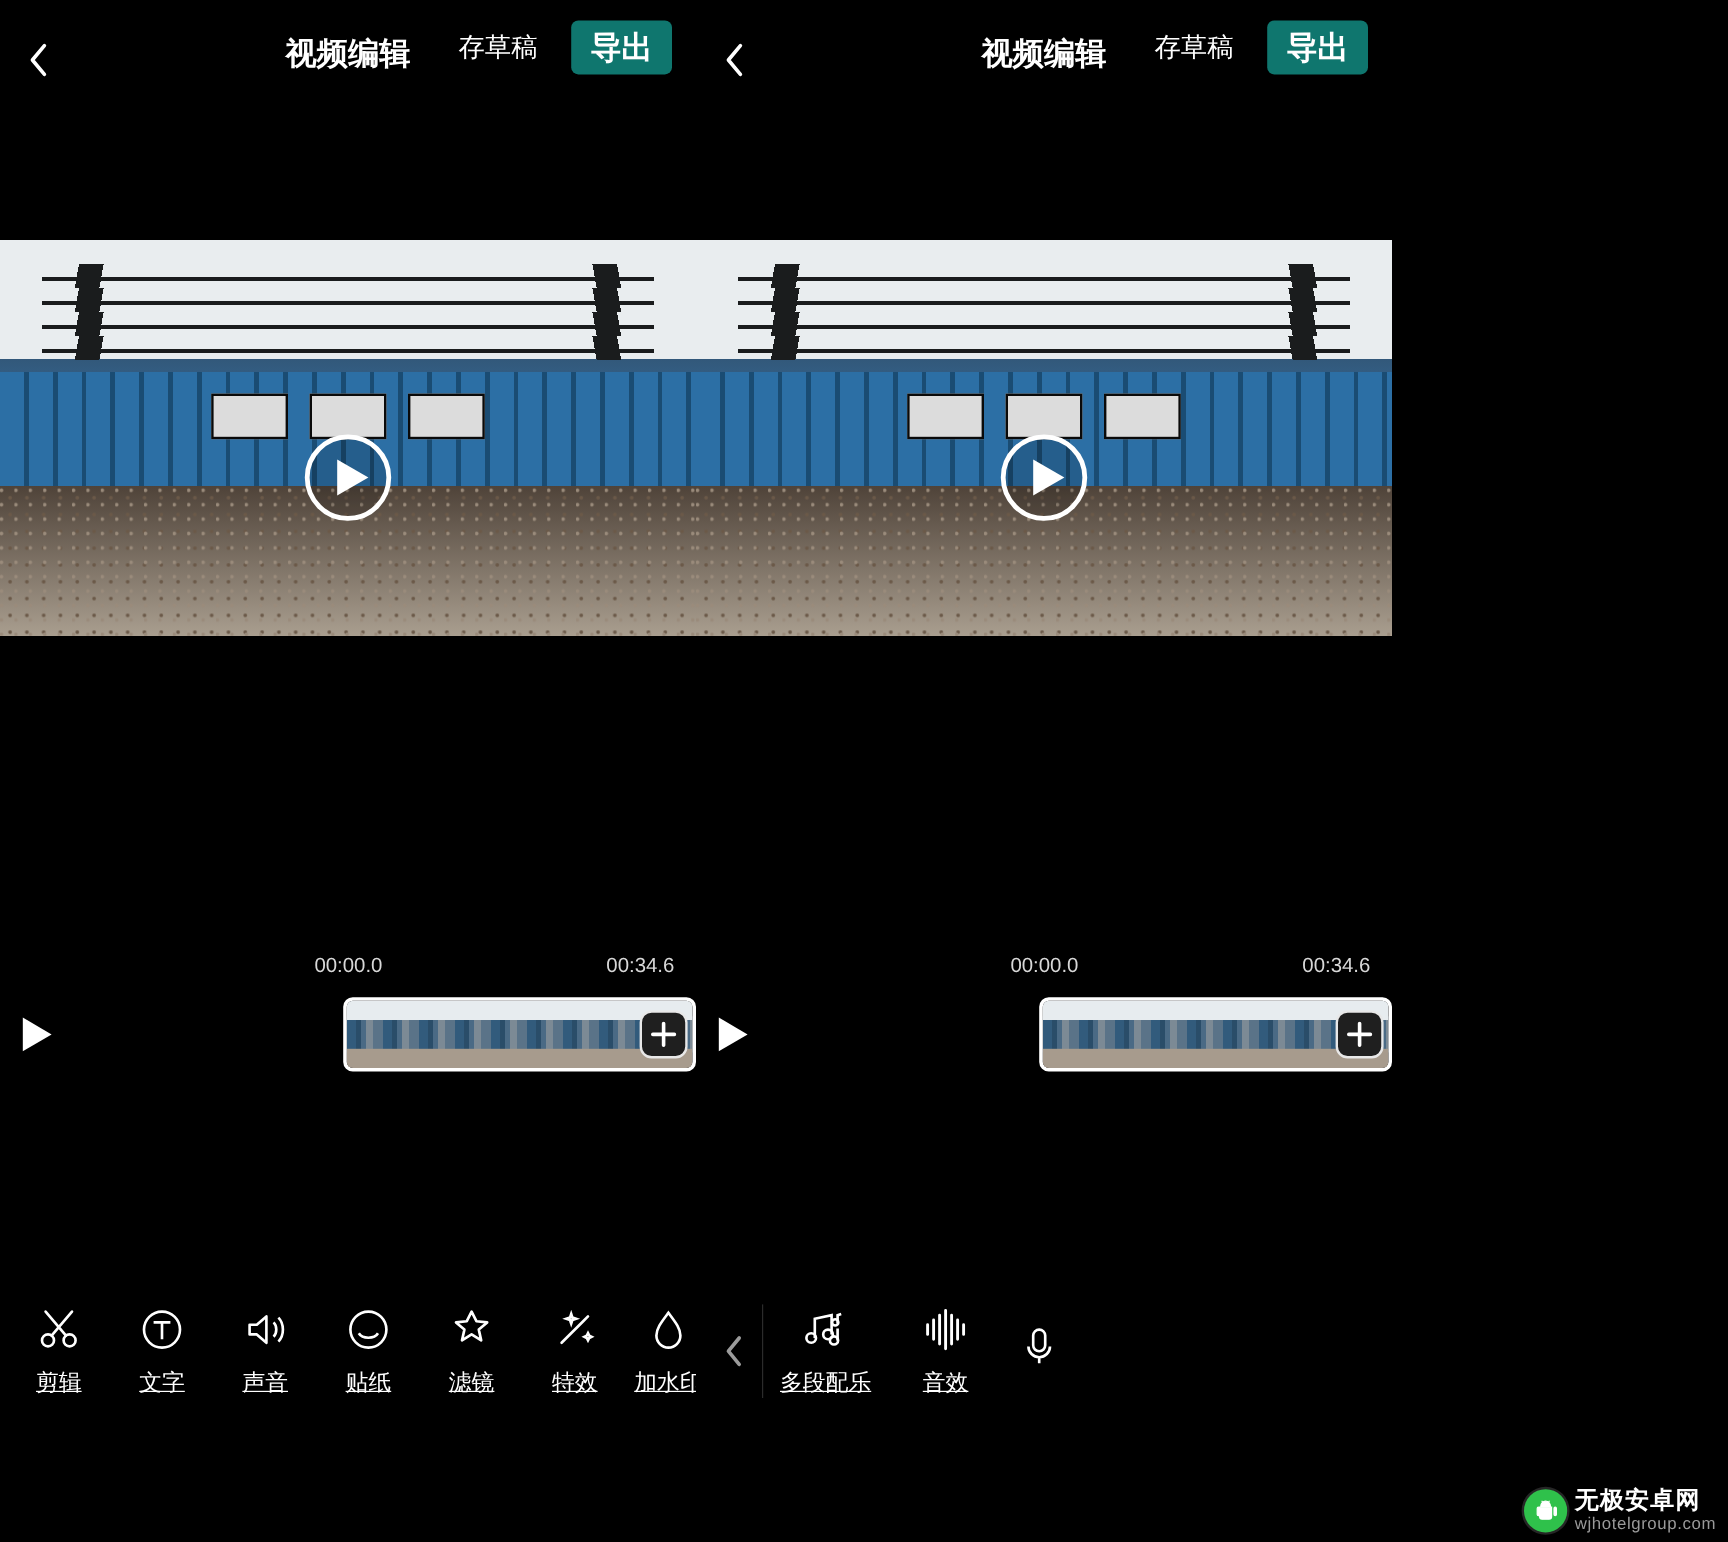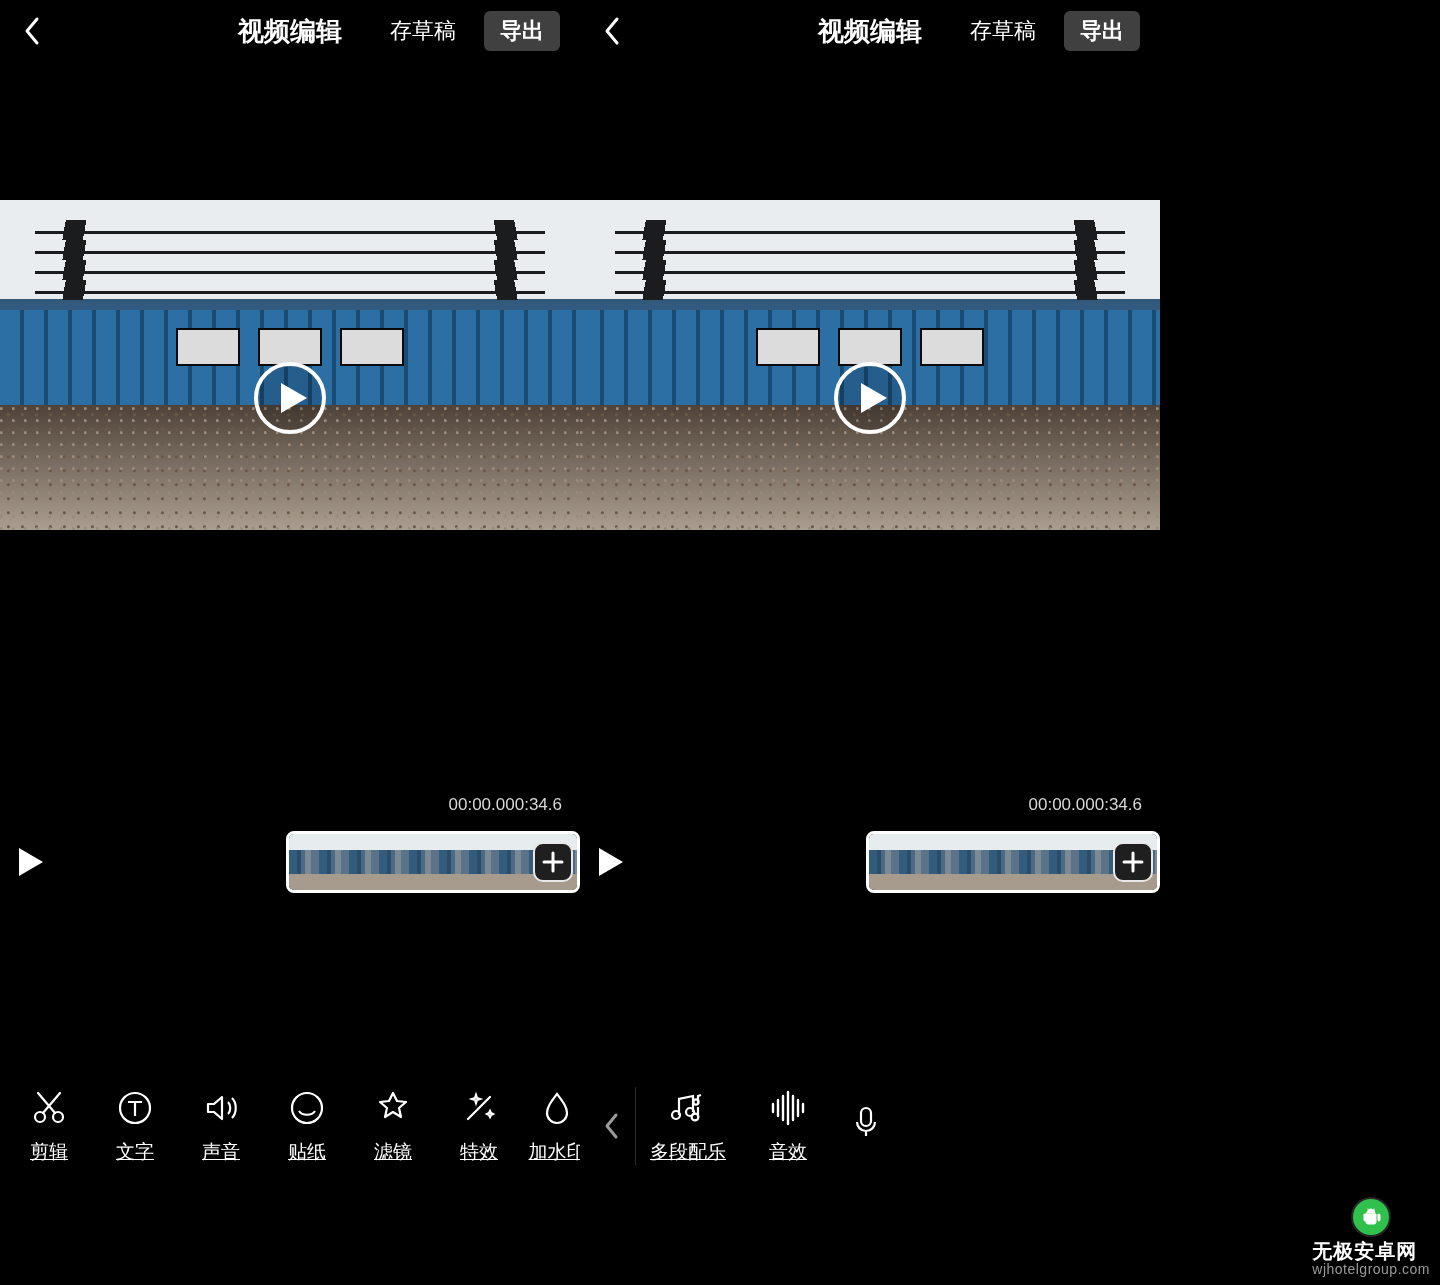--- a/index.html
+++ b/index.html
@@ -17,21 +17,21 @@
       width: 580px;
       height: 100%;
       position: relative;
       display: flex;
       flex-direction: column;
       background: #000;
     }
     .header {
       height: 62px;
       display: flex;
-      align-items: center;
+      align-items: flex-end;
       padding: 0 20px;
       justify-content: space-between;
     }
     .back-btn {
       width: 24px;
       height: 24px;
       display: flex;
       align-items: center;
       justify-content: center;
       cursor: pointer;
@@ -49,23 +49,23 @@
       align-items: center;
       gap: 28px;
     }
     .draft-btn {
       color: #fff;
       font-size: 22px;
       font-weight: 500;
       cursor: pointer;
     }
     .export-btn {
-      background: #404040;
+      background: #0f766e;
       color: #fff;
-      font-size: 22px;
+      font-size: 26px;
       font-weight: 600;
       padding: 5px 16px;
       border-radius: 6px;
       cursor: pointer;
     }
     .preview-area {
       flex: 0 0 695px;
       position: relative;
       display: flex;
       align-items: center;
@@ -126,21 +126,21 @@
     .timeline-area {
       flex: 0 0 220px;
       position: relative;
       padding: 38px 0 0 0;
     }
     .time-labels {
       position: relative;
       height: 26px;
       margin-left: 262px;
       display: flex;
-      justify-content: flex-end;
+      justify-content: space-between;
       font-size: 17px;
       color: #d8d8d8;
       font-weight: 400;
       width: 300px;
     }
     .tl-row {
       display: flex;
       align-items: center;
       margin-top: 10px;
     }
@@ -205,21 +205,20 @@
     .tool-icon { width: 42px; height: 42px; display:flex;align-items:center;justify-content:center; }
     .tool-label { font-size: 19px; color: #fff; font-weight: 400; }
     .logo {
       position: absolute;
       right: 10px;
       bottom: 8px;
       display: flex;
       align-items: center;
       gap: 6px;
       z-index: 50;
-      flex-direction: column;
     }
     .logo-badge {
       width: 36px; height: 36px; border-radius: 50%;
       background: #2fc14b;
       display:flex;align-items:center;justify-content:center;
       box-shadow: 0 0 0 2px rgba(255,255,255,0.15);
     }
     .logo-text { display:flex; flex-direction:column; line-height:1.05; }
     .logo-main { font-size: 20px; font-weight: 700; color:#fff; letter-spacing:1px; }
     .logo-sub { font-size: 14px; color: #9a9a9a; letter-spacing:0.5px; }

